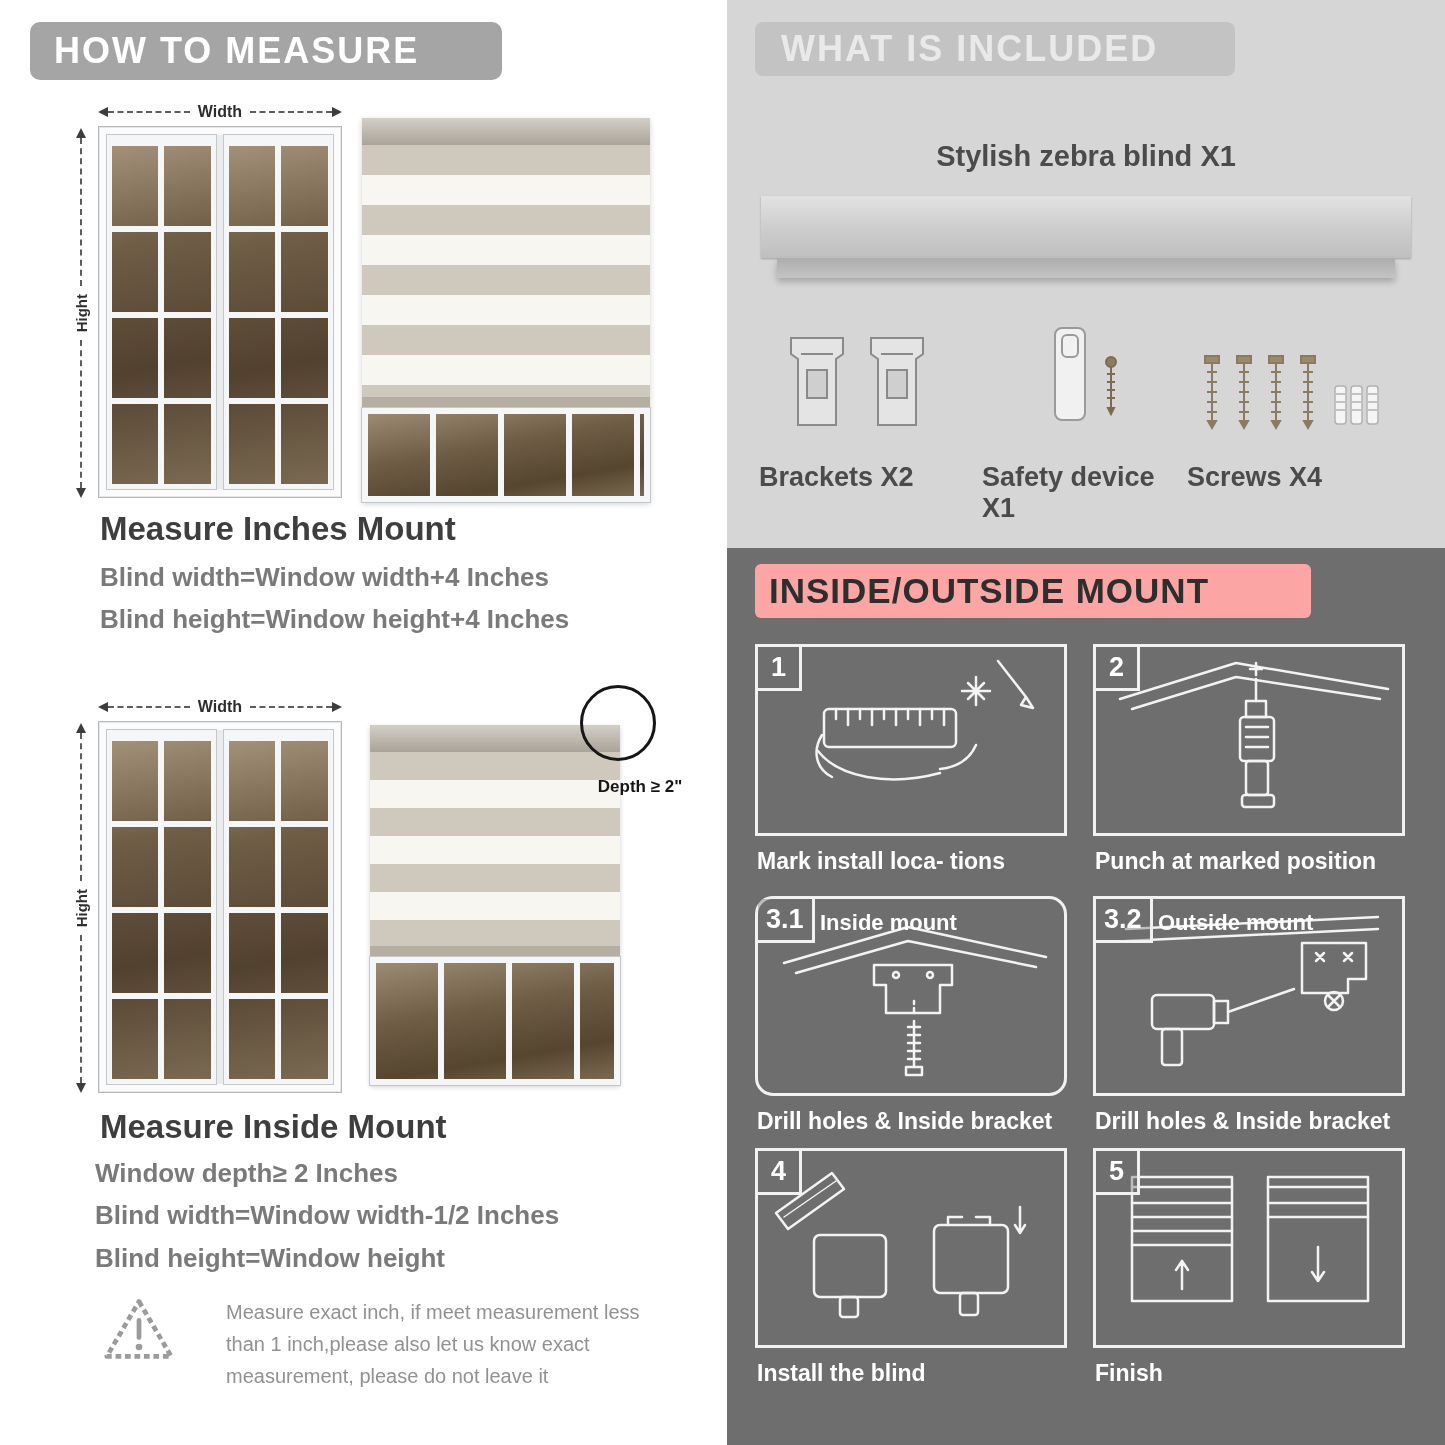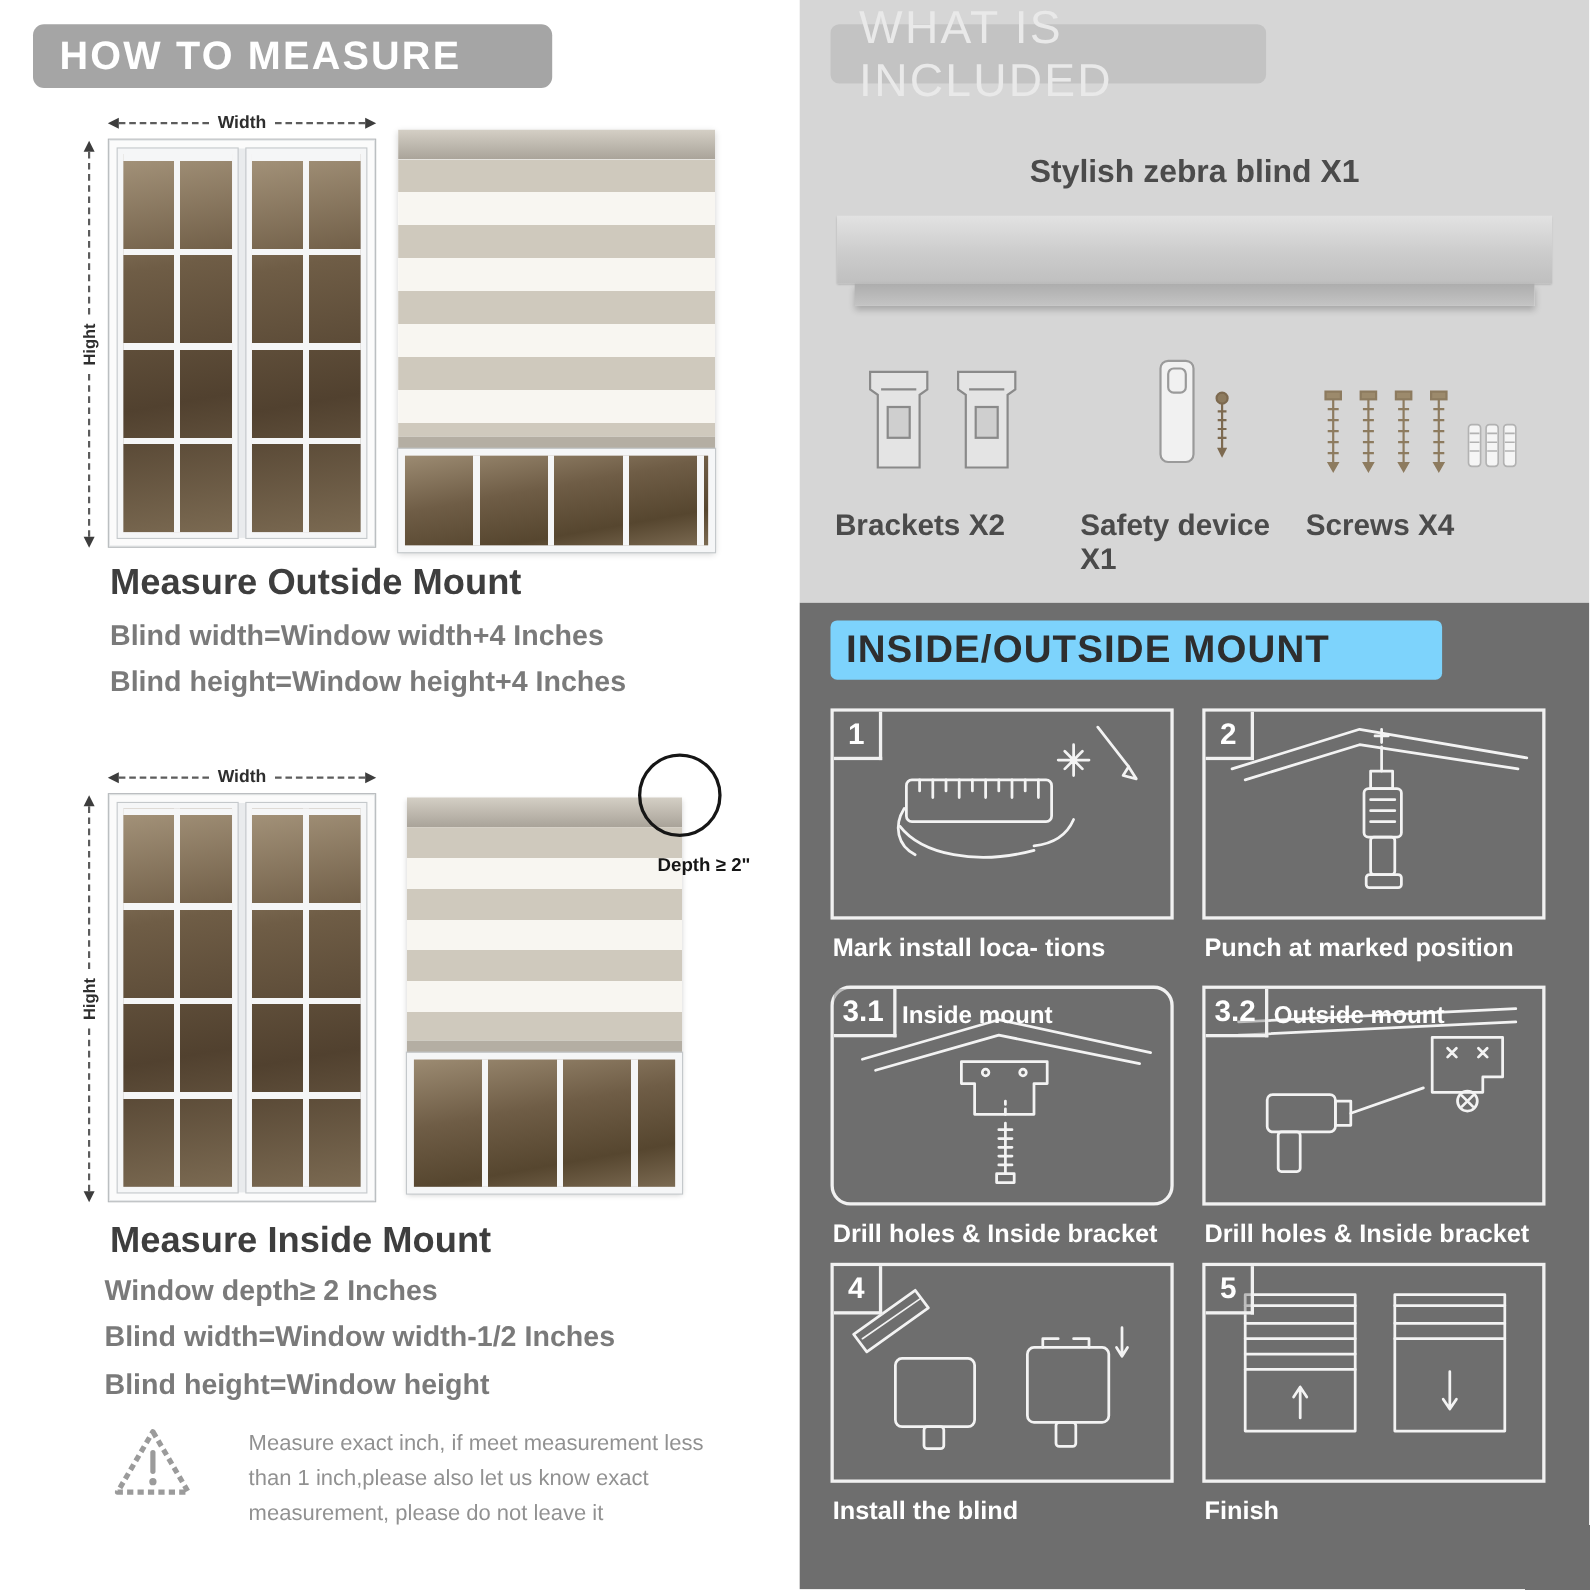--- a/index.html
+++ b/index.html
@@ -56,42 +56,42 @@
   .t1 { left:100px; top:510px; } .t2 { left:100px; top:1108px; }
   .formula { position:absolute; font-size:26px; font-weight:bold; color:#7a7a7a; }
   .f1 { left:100px; top:562px; } .f2 { left:100px; top:604px; }
   .f3 { left:95px; top:1158px; } .f4 { left:95px; top:1200px; } .f5 { left:95px; top:1243px; }
 
   .warn-icon { position:absolute; left:103px; top:1295px; width:72px; height:68px; }
   .warn-text { position:absolute; left:182px; top:1296px; width:452px; font-size:20px; color:#919191; line-height:1.6;margin-left:44px; }
 
   
   .included { position:absolute; left:727px; top:0; width:718px; height:548px; background:#d6d6d6; }
-  .banner-right { position:absolute; left:28px; top:22px; width:396px; height:54px; background:#c3c3c3;
-    border-radius:8px; color:#e9e9e9; font-weight:normal; font-size:42px; letter-spacing:2px;
+  .banner-right { position:absolute; left:28px; top:22px; width:480px; height:54px; background:#c3c3c3;
+    border-radius:8px; color:#e9e9e9; font-weight:bold; font-size:36px; letter-spacing:2px;
     display:flex; align-items:center; padding-left:26px; }
   .blind-name { position:absolute; left:0; top:140px; width:100%; text-align:center;
     font-size:29px; font-weight:bold; color:#4b4b4b; }
   .rail-main { position:absolute; left:34px; top:196px; width:650px; height:62px;
     background:linear-gradient(180deg,#e2e2e2 0%,#cccccc 55%,#bfbfbf 100%);
     box-shadow:0 1px 2px rgba(0,0,0,.25); }
   .rail-lip { position:absolute; left:50px; top:258px; width:618px; height:20px;
     background:linear-gradient(180deg,#adadad,#c4c4c4); box-shadow:0 4px 6px rgba(0,0,0,.22); }
   .inc-icon { position:absolute; }
   .icon-brackets { left:50px; top:330px; }
   .icon-safety { left:300px; top:322px; }
   .icon-screws { left:470px; top:352px; }
   .inc-label { position:absolute; top:462px; text-align:left; font-size:27px; font-weight:bold; color:#4b4b4b; }
   .lbl-brackets { left:32px; width:200px; }
   .lbl-safety { left:255px; width:210px; }
   .lbl-screws { left:460px; width:205px; }
 
   
   .mount { position:absolute; left:727px; top:548px; width:718px; height:897px; background:#6e6e6e; }
-  .banner-mount { position:absolute; left:28px; top:16px; width:556px; height:54px; background:#7dd3fc;
+  .banner-mount { position:absolute; left:28px; top:16px; width:556px; height:54px; background:#fca5a5;
     border-radius:6px; color:#2e2e2e; font-weight:bold; font-size:35px; letter-spacing:1px;
     display:flex; align-items:center; padding-left:14px; }
   .panel { position:absolute; width:312px; border:3px solid #f1f1f1; }
   .p1 { left:28px;  top:96px;  height:192px; }
   .p2 { left:366px; top:96px;  height:192px; }
   .p31 { left:28px;  top:348px; height:200px;border-radius:18px; }
   .p32 { left:366px; top:348px; height:200px; }
   .p4 { left:28px;  top:600px; height:200px; }
   .p5 { left:366px; top:600px; height:200px; }
   .panel svg { position:absolute; inset:0; width:100%; height:100%; }
@@ -137,21 +137,21 @@
         </div>
       </div>
       <div class="blind-o">
         <div class="rail-top"></div>
         <div class="stripes-o"></div>
         <div class="rail-bottom"></div>
         <div class="under-window uw-o"></div>
       </div>
     </div>
 
-    <h2 class="title t1">Measure Outside Mount</h2>
+    <h2 class="title t1">Measure Inches Mount</h2>
     <p class="formula f1">Blind width=Window width+4 Inches</p>
     <p class="formula f2">Blind height=Window height+4 Inches</p>
 
     <div class="fig fig-inside">
       <div class="harrow">
         <span class="tri-l"></span>
         <span class="dash-h"></span>
         <span class="alabel">Width</span>
         <span class="dash-h"></span>
         <span class="tri-r"></span>

